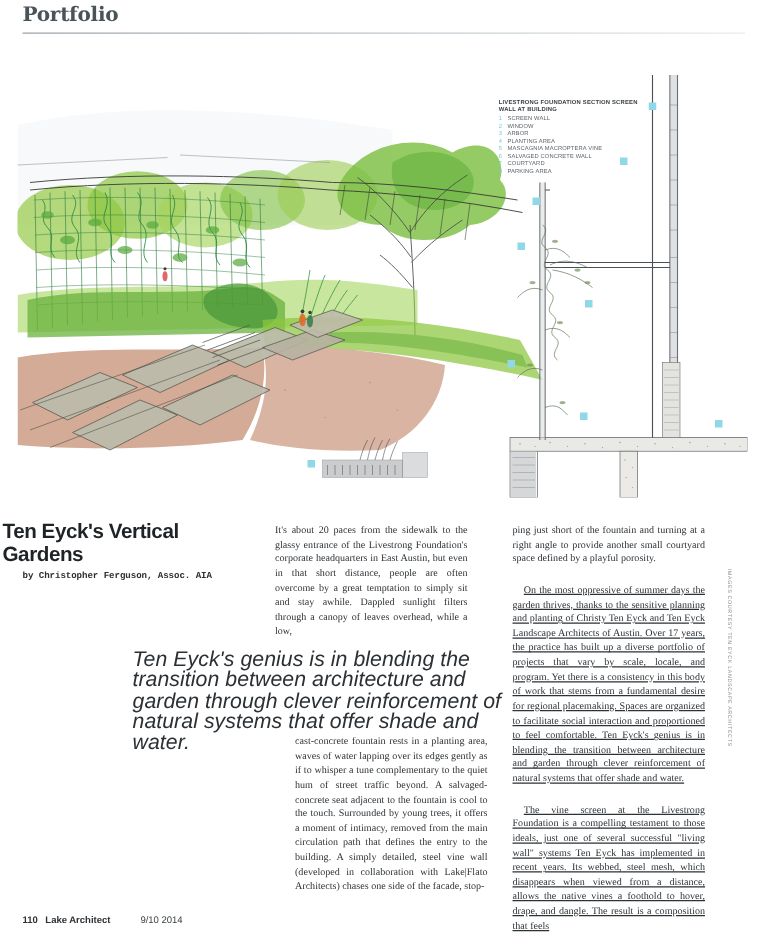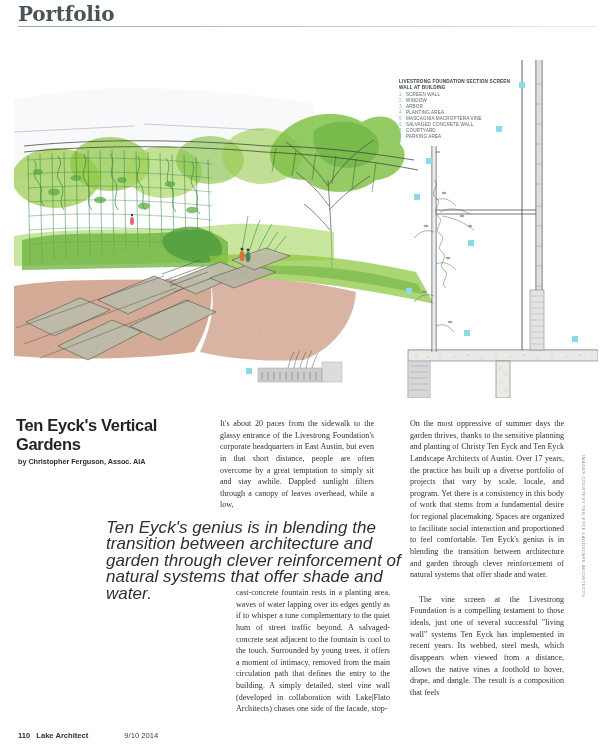--- a/index.html
+++ b/index.html
@@ -16,21 +16,21 @@
     color: #26292c;
   }
 
   
   .runhead {
     position: absolute;
     left: 18px;
     top: 2px;
     font-family: "DejaVu Serif", serif;
     font-weight: bold;
-    font-size: 20px;
+    font-size: 16px;
     letter-spacing: -0.2px;
     color: #4a5357;
   }
   .runhead-rule {
     position: absolute;
     left: 18px;
     top: 26px;
     width: 578px;
     height: 1px;
     background: linear-gradient(to right, #9aa3a8 0%, #c3cbd0 55%, #e8ecee 100%);
@@ -75,36 +75,36 @@
     gap: 3px;
   }
   .legend-num {
     color: #78c7da;
     min-width: 4px;
   }
 
   
   .headline {
     position: absolute;
-    left: 16px;
+    left: 2px;
     top: 405px;
     width: 170px;
     font-family: "Liberation Sans", sans-serif;
     font-weight: bold;
     font-size: 16.5px;
     line-height: 18.5px;
     letter-spacing: -0.35px;
     color: #1e2326;
   }
   .byline {
     position: absolute;
     left: 18px;
     top: 457px;
     width: 180px;
-    font-family: Liberation Sans, sans-serif;
+    font-family: Liberation Mono, monospace;
     font-weight: bold;
     font-size: 7.3px;
     letter-spacing: -0.05px;
     color: #2a2f33;
   }
 
   
   .pullquote {
     position: absolute;
     left: 66px;
@@ -122,21 +122,21 @@
   .col {
     position: absolute;
     font-family: "Liberation Serif", serif;
     font-size: 8.05px;
     line-height: 11.63px;
     text-align: justify;
     color: #2d3236;
     letter-spacing: 0.01px;
   }
   .col p { margin: 13px; }
-  .col p + p { text-indent: 9px; }
+  .col p + p { text-indent: 9px; text-decoration: underline; }
 
   #col2a { left: 207px; top: 405px; width: 180px; }
   #col2b { left: 223px; top: 574px; width: 180px; }
   #col3  { left: 397px; top: 405px; width: 180px; }
 
   
   .credit {
     position: absolute;
     left: 586px;
     top: 455px;
@@ -157,21 +157,21 @@
     top: 731px;
     font-family: "Liberation Sans", sans-serif;
     font-size: 7.6px;
     color: #2d3236;
     display: flex;
     align-items: baseline;
     gap: 6px;
   }
   .footer .pg { font-weight: bold; text-align: center; }
   .footer .mag { font-weight: bold; }
-  .footer .iss { margin-left: 30px; color: #3d4347; }
+  .footer .iss { margin-left: 18px; color: #3d4347; }
 </style>
 </head>
 <body>
 
 <div class="runhead">Portfolio</div>
 <div class="runhead-rule"></div>
 
 <div class="art">
 <svg width="584" height="338" viewBox="0 0 584 338" xmlns="http://www.w3.org/2000/svg">
   <defs>
@@ -547,20 +547,21 @@
 
 <div class="col" id="col2a">
   <p>It's about 20 paces from the sidewalk to the glassy entrance of the Livestrong Foundation's corporate headquarters in East Austin, but even in that short distance, people are often overcome by a great temptation to simply sit and stay awhile. Dappled sunlight filters through a canopy of leaves overhead, while a low,</p>
 </div>
 
 <div class="col" id="col2b">
   <p>cast-concrete fountain rests in a planting area, waves of water lapping over its edges gently as if to whisper a tune complementary to the quiet hum of street traffic beyond. A salvaged-concrete seat adjacent to the fountain is cool to the touch. Surrounded by young trees, it offers a moment of intimacy, removed from the main circulation path that defines the entry to the building. A simply detailed, steel vine wall (developed in collaboration with Lake|Flato Architects) chases one side of the facade, stop-</p>
 </div>
 
 <div class="col" id="col3">
+  <p>ping just short of the fountain and turning at a right angle to provide another small courtyard space defined by a playful porosity.</p>
   <p>On the most oppressive of summer days the garden thrives, thanks to the sensitive planning and planting of Christy Ten Eyck and Ten Eyck Landscape Architects of Austin. Over 17 years, the practice has built up a diverse portfolio of projects that vary by scale, locale, and program. Yet there is a consistency in this body of work that stems from a fundamental desire for regional placemaking. Spaces are organized to facilitate social interaction and proportioned to feel comfortable. Ten Eyck's genius is in blending the transition between architecture and garden through clever reinforcement of natural systems that offer shade and water.</p>
   <p>The vine screen at the Livestrong Foundation is a compelling testament to those ideals, just one of several successful "living wall" systems Ten Eyck has implemented in recent years. Its webbed, steel mesh, which disappears when viewed from a distance, allows the native vines a foothold to hover, drape, and dangle. The result is a composition that feels</p>
 </div>
 
 <div class="credit">IMAGES COURTESY TEN EYCK LANDSCAPE ARCHITECTS</div>
 
 <div class="footer">
   <span class="pg">110</span>
   <span class="mag">Lake Architect</span>
   <span class="iss">9/10 2014</span>

